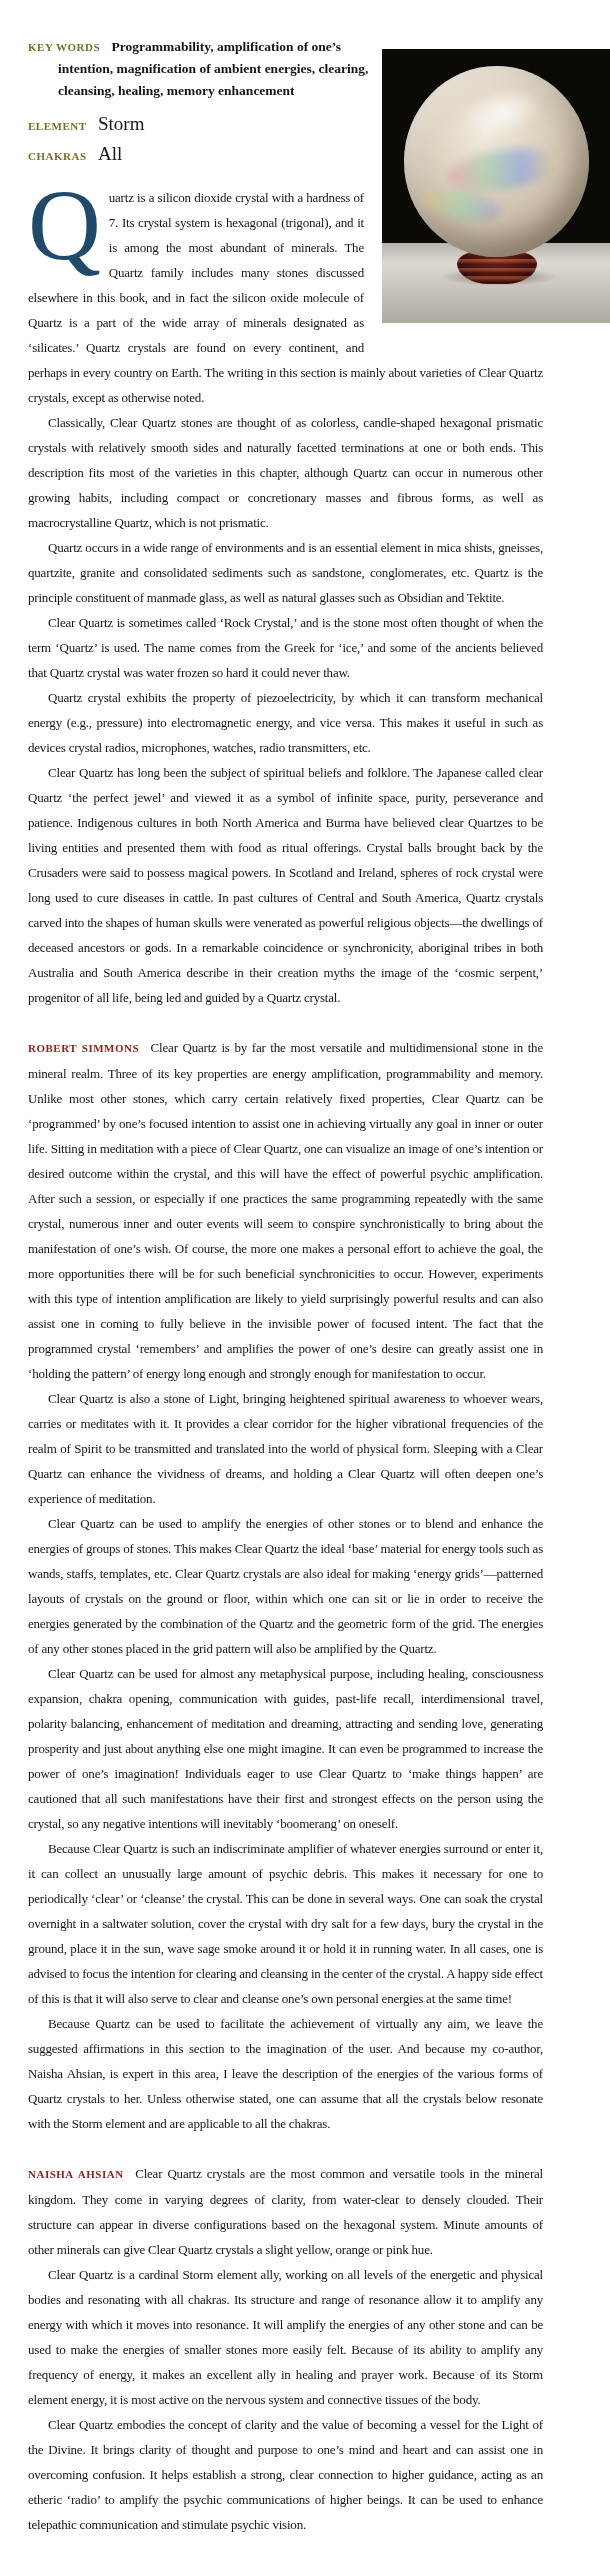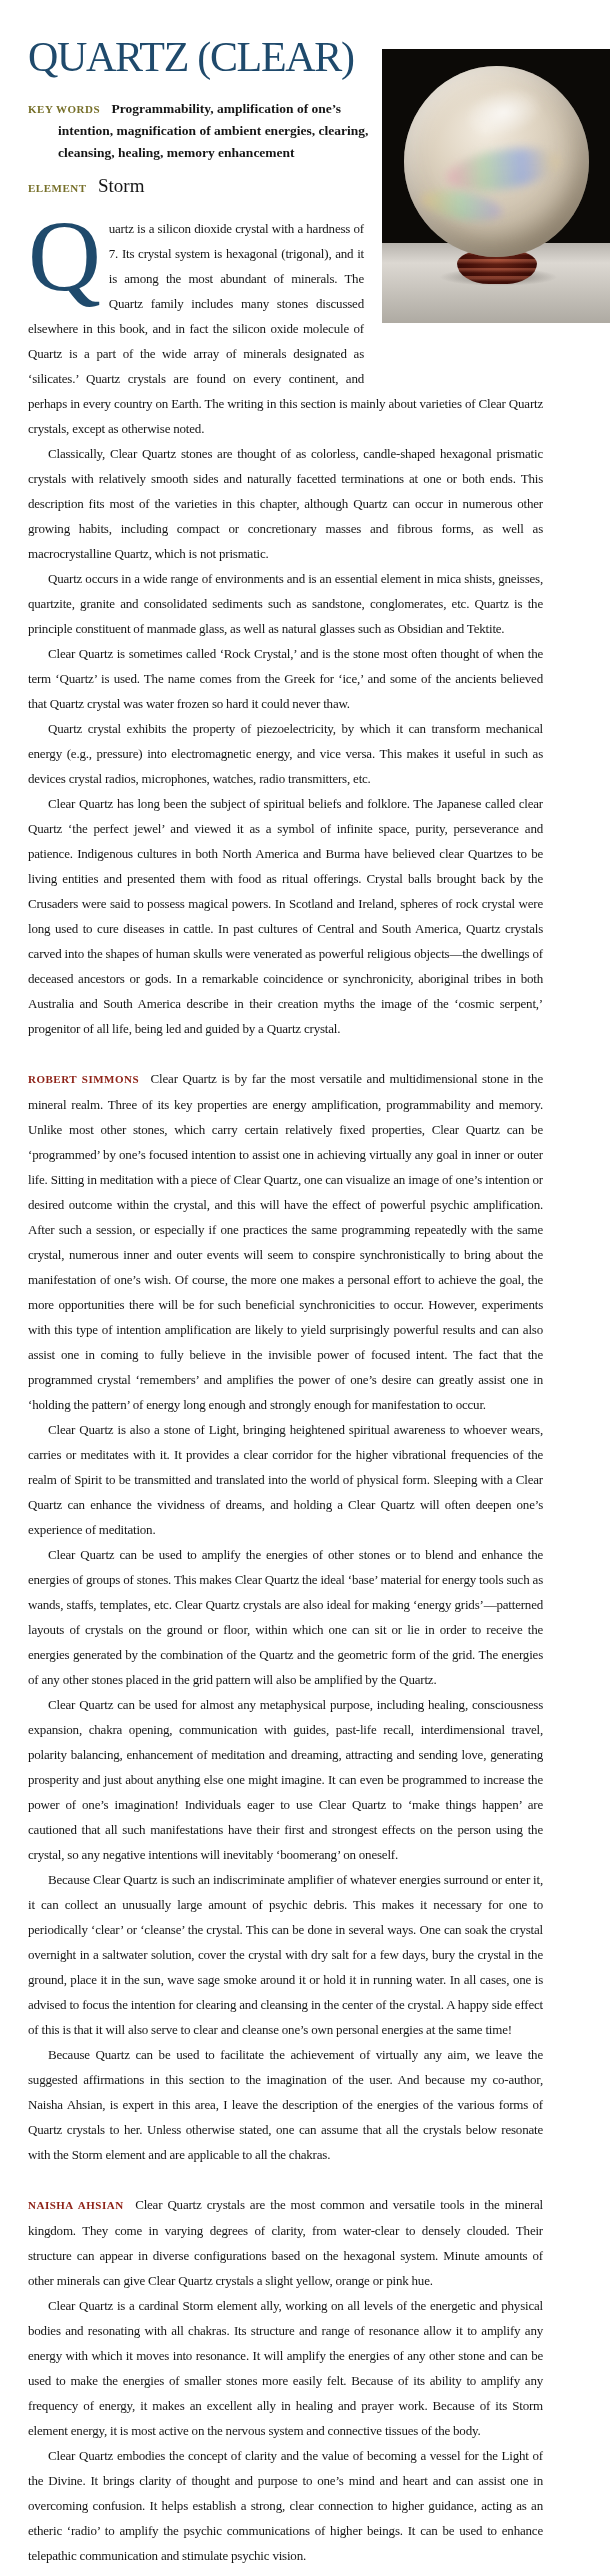--- a/index.html
+++ b/index.html
@@ -89,26 +89,26 @@
     <div class="ph-stand"></div>
     <div class="ph-sphere"></div>
     <div class="ph-rainbow r1"></div>
     <div class="ph-rainbow r2"></div>
     <div class="ph-highlight"></div>
   </div>
 
   <div class="content">
 
     <header>
-      <h1 class="title">QUARTZ (CLEAR)</h1>
 
       <div class="attr kw"><span class="label olive">KEY WORDS</span><span>Programmability, amplification of one’s intention, magnification of ambient energies, clearing, cleansing, healing, memory enhancement</span></div>
 
       <div class="attr"><span class="label olive">ELEMENT</span><span class="val">Storm</span></div>
 
+      <div class="attr"><span class="label olive">CHAKRAS</span><span class="val">All</span></div>
     </header>
 
     <main class="body">
       <div class="photo-spacer"></div>
 
       <p class="p"><span class="dropcap">Q</span><span>uartz is a silicon dioxide crystal with a hardness of 7. Its crystal system is hexagonal (trigonal), and it is among the most abundant of minerals. The Quartz family includes many stones discussed elsewhere in this book, and in fact the silicon oxide molecule of Quartz is a part of the wide array of minerals designated as ‘silicates.’ Quartz crystals are found on every continent, and perhaps in every country on Earth. The writing in this section is mainly about varieties of Clear Quartz crystals, except as otherwise noted.</span></p>
       <p class="p indent">Classically, Clear Quartz stones are thought of as colorless, candle-shaped hexagonal prismatic crystals with relatively smooth sides and naturally facetted terminations at one or both ends. This description fits most of the varieties in this chapter, although Quartz can occur in numerous other growing habits, including compact or concretionary masses and fibrous forms, as well as macrocrystalline Quartz, which is not prismatic.</p>
       <p class="p indent">Quartz occurs in a wide range of environments and is an essential element in mica shists, gneisses, quartzite, granite and consolidated sediments such as sandstone, conglomerates, etc. Quartz is the principle constituent of manmade glass, as well as natural glasses such as Obsidian and Tektite.</p>
       <p class="p indent">Clear Quartz is sometimes called ‘Rock Crystal,’ and is the stone most often thought of when the term ‘Quartz’ is used. The name comes from the Greek for ‘ice,’ and some of the ancients believed that Quartz crystal was water frozen so hard it could never thaw.</p>
       <p class="p indent">Quartz crystal exhibits the property of piezoelectricity, by which it can transform mechanical energy (e.g., pressure) into electromagnetic energy, and vice versa. This makes it useful in such as devices crystal radios, microphones, watches, radio transmitters, etc.</p>

